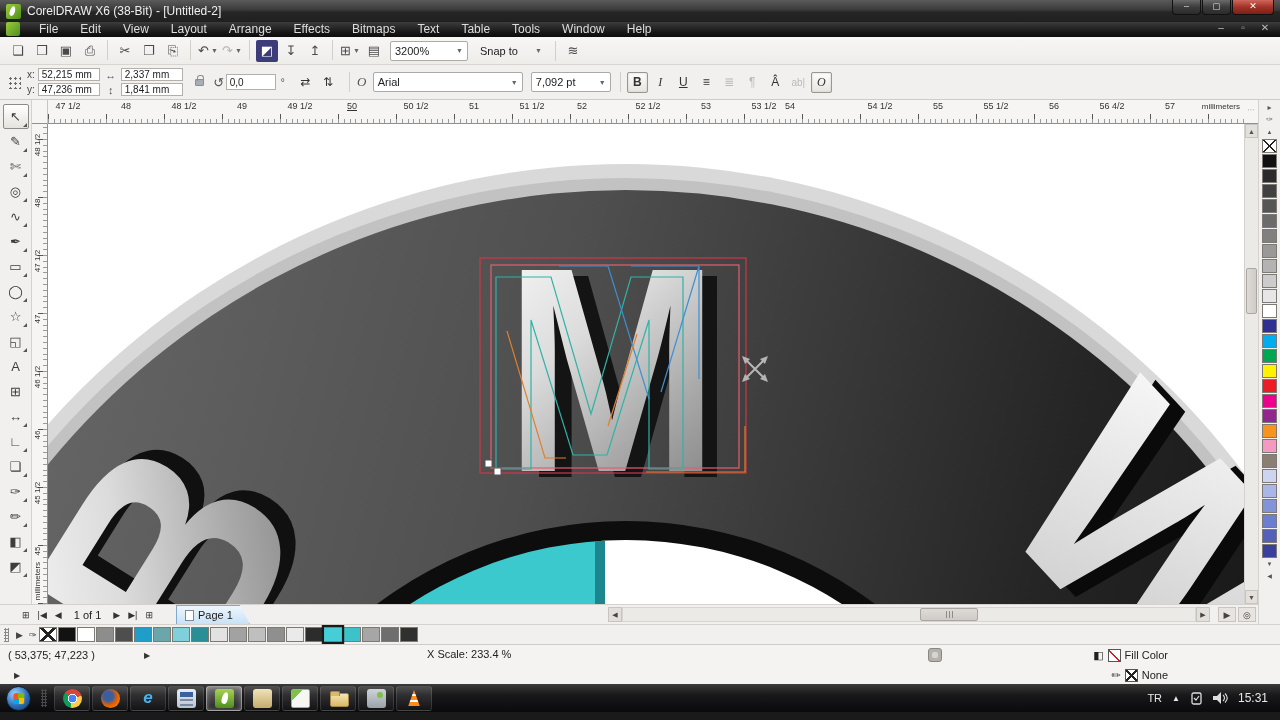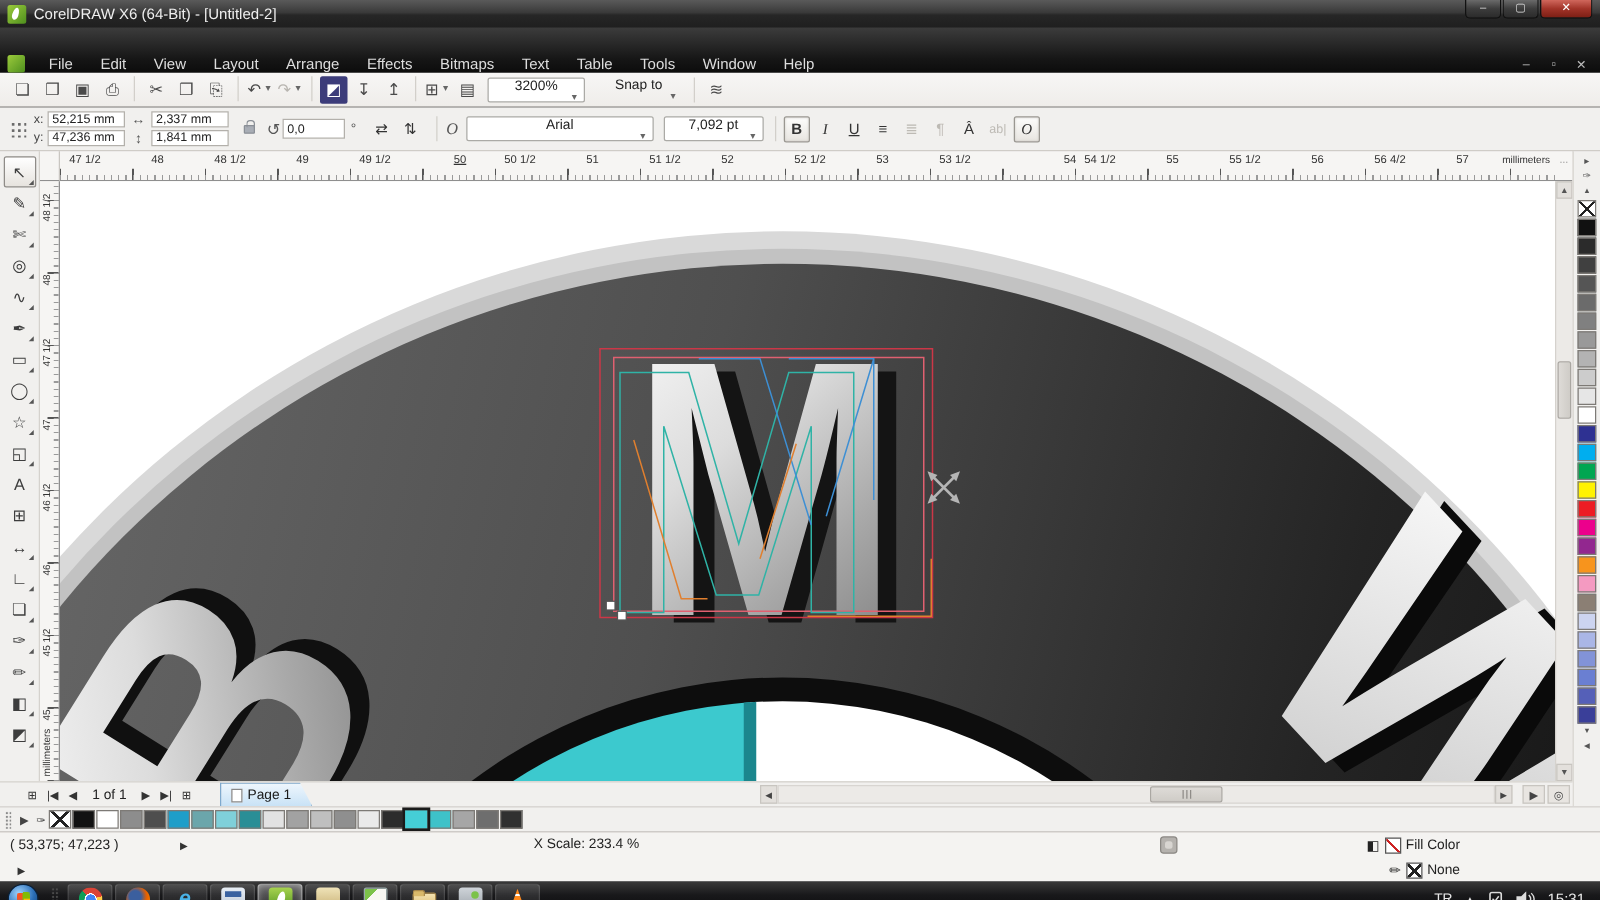--- a/index.html
+++ b/index.html
@@ -14,39 +14,39 @@
     background:linear-gradient(135deg,#9ccb3c,#4e8f1e); position:relative; }
   .corel-logo::after{ content:""; position:absolute; left:4px; top:2px; width:5px; height:10px;
     background:#fff; border-radius:50% 50% 50% 50%/60% 60% 40% 40%; transform:rotate(18deg); }
   .win-controls { position:absolute; right:6px; top:0; display:flex; }
   .win-btn { width:29px; height:15px; margin-left:1px; border:1px solid #111; border-top:none;
     border-radius:0 0 4px 4px; background:linear-gradient(#6a6a6a,#3c3c3c 50%,#2b2b2b);
     color:#ddd; font-size:9px; line-height:13px; text-align:center; }
   .win-btn.close { width:42px; background:linear-gradient(#d0675c,#a13328 50%,#7d1f15); color:#fff; }
 
   
-  #menubar { height:36px; display:flex; align-items:flex-end;
+  #menubar { height:15px; display:flex; align-items:flex-start;
     background:linear-gradient(#3c3c3c,#161616 70%,#0c0c0c); color:#ddd; font-size:12px; position:relative; }
   .menu-logo { width:14px; height:14px; margin:0 8px 0 6px; border-radius:2px;
     background:linear-gradient(135deg,#9ccb3c,#4e8f1e); }
   .menu-item { padding:2px 11px; cursor:default; }
   #doc-controls { position:absolute; right:8px; display:flex; gap:8px; color:#bbb; font-size:10px; }
   #doc-controls span { width:14px; text-align:center; }
 
   
   #toolbar { height:28px; background:linear-gradient(#f7f6f5,#efedea); border-bottom:1px solid #d8d5d1;
     display:flex; align-items:center; padding:0 6px; color:#4a4a4a; }
   .tb-btn { min-width:22px; height:22px; display:flex; align-items:center; justify-content:center;
     font-size:13px; border-radius:2px; margin:0 1px; }
   .tb-btn.accent { background:#3c3c7a; color:#fff; }
   .tb-btn.disabled { color:#b8b5b0; }
   .tb-sep { width:1px; height:20px; background:#d2cfca; margin:0 5px; }
   .dd-arrow { font-size:7px; color:#666; margin-left:2px; }
   .combo { height:20px; background:#fff; border:1px solid #abaaa6; border-radius:2px;
-    display:flex; align-items:center; font-size:11px; color:#222; padding:0 4px; margin:0 4px;flex-direction:column; }
+    display:flex; align-items:center; font-size:11px; color:#222; padding:0 4px; margin:0 4px; }
   .combo .dd-arrow { margin-left:auto; padding-left:6px; }
 
   #propbar { height:35px; background:#f1f0ee; border-bottom:1px solid #cfccc7;
     display:flex; align-items:center; padding:0 6px; color:#444; }
   .pb-group { display:flex; align-items:center; margin-right:4px; }
   .pb-col { display:flex; flex-direction:column; justify-content:center; gap:2px; }
   .pb-row { display:flex; align-items:center; gap:3px; font-size:10px; }
   .pb-input { width:62px; height:13px; border:1px solid #b3b0ab; background:#fff; font-size:10px;
     padding:0 3px; font-family:"Liberation Sans",sans-serif; color:#222; }
   .pb-input.small { width:50px; height:16px; }
@@ -201,21 +201,21 @@
   .tray-item { display:flex; align-items:center; }
   #clock { font-size:12px; }
 </style>
 </head>
 <body>
 
 <div id="app">
 
   <div id="titlebar">
     <span class="corel-logo"></span>
-    <span>CorelDRAW X6 (64-Bit) - [Untitled-2]</span>
+    <span>CorelDRAW X6 (38-Bit) - [Untitled-2]</span>
     <div class="win-controls">
       <div class="win-btn">–</div>
       <div class="win-btn">▢</div>
       <div class="win-btn close">✕</div>
     </div>
   </div>
 
   <div id="menubar">
     <span class="menu-logo"></span>
     <nav id="menu-items"><span class="menu-item">File</span><span class="menu-item">Edit</span><span class="menu-item">View</span><span class="menu-item">Layout</span><span class="menu-item">Arrange</span><span class="menu-item">Effects</span><span class="menu-item">Bitmaps</span><span class="menu-item">Text</span><span class="menu-item">Table</span><span class="menu-item">Tools</span><span class="menu-item">Window</span><span class="menu-item">Help</span></nav>
@@ -343,29 +343,29 @@
       </div>
     <div id="ruler-corner"></div>
     <div id="hruler">
       <div class="ticks"></div>
       <span id="h-unit">millimeters</span>
     <span class="hlab" style="left: 20px;">47 1/2</span>
         <span class="hlab" style="left: 78px;">48</span>
         <span class="hlab" style="left: 136px;">48 1/2</span>
         <span class="hlab" style="left: 194px;">49</span>
         <span class="hlab" style="left: 252px;">49 1/2</span>
-        <span class="hlab" style="left: 320px; text-decoration: underline;">50</span>
+        <span class="hlab" style="left: 304px; text-decoration: underline;">50</span>
         <span class="hlab" style="left: 368px;">50 1/2</span>
         <span class="hlab" style="left: 426px;">51</span>
         <span class="hlab" style="left: 484px;">51 1/2</span>
         <span class="hlab" style="left: 534px;">52</span>
         <span class="hlab" style="left: 600px;">52 1/2</span>
         <span class="hlab" style="left: 658px;">53</span>
         <span class="hlab" style="left: 716px;">53 1/2</span>
-        <span class="hlab" style="left: 808px;">54</span>
+        <span class="hlab" style="left: 742px;">54</span>
         <span class="hlab" style="left: 832px;">54 1/2</span>
         <span class="hlab" style="left: 890px;">55</span>
         <span class="hlab" style="left: 948px;">55 1/2</span>
         <span class="hlab" style="left: 1006px;">56</span>
         <span class="hlab" style="left: 1064px;">56 4/2</span>
         <span class="hlab" style="left: 1122px;">57</span>
       </div>
     <div id="hr-end">⋯</div>
     <div id="vruler">
       <div class="ticks"></div>

